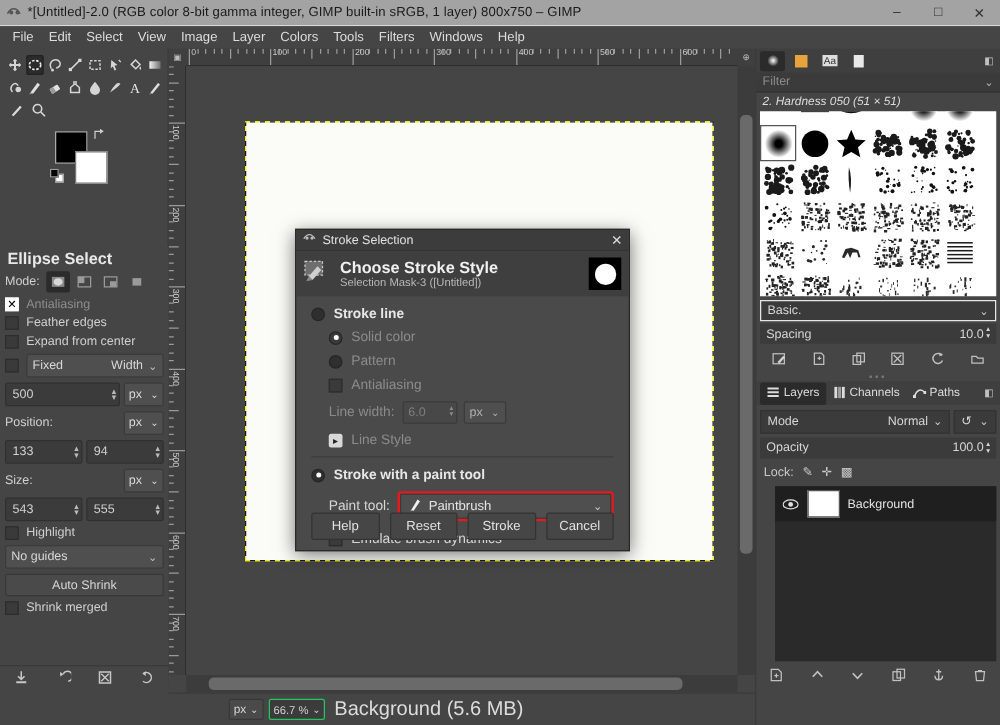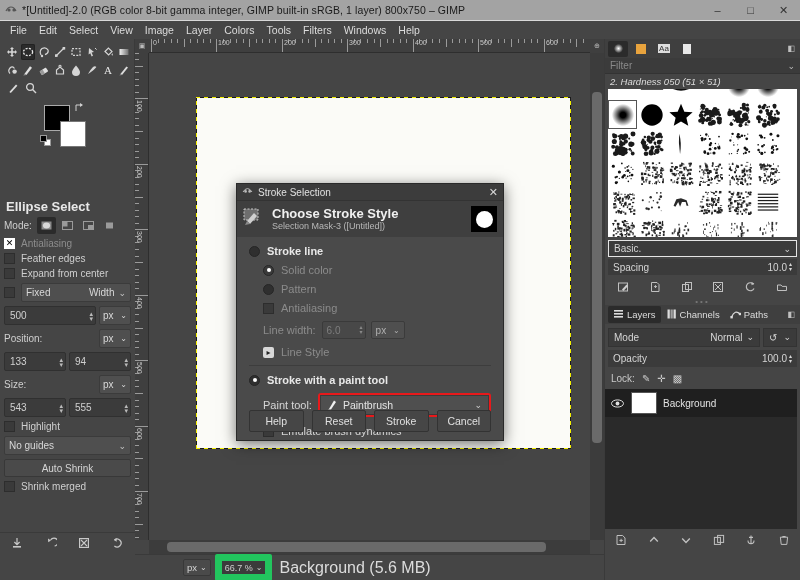--- a/index.html
+++ b/index.html
@@ -128,32 +128,32 @@
   .spacingrow { display:flex; align-items:center; height:16px; margin:2px 3px 0 3px; background:#3b3b3b; padding:0 5px; font-size:10px; color:#d5d5d5; }
   .iconrow { display:flex; justify-content:space-around; align-items:center; height:20px; margin:3px 2px 0 2px; color:#c6c6c6; font-size:10px; }
   .grip { height: 7px; display:flex; align-items:center; justify-content:center; color:#777; font-size:8px; letter-spacing:2px; }
   .layer-tabs { display: flex; align-items: center; height: 19px; background: #3f3f3f; padding: 0 3px; }
   .ltab { display:flex; align-items:center; gap:3px; font-size:9.5px; color:#dcdcdc; padding: 2px 5px; border-radius:2px; }
   .ltab.active { background: #2b2b2b; }
   .moderow { display:flex; align-items:center; height:20px; margin:3px 3px 0 3px; gap:3px; }
   .modesel { flex:1; background:#3b3b3b; border:1px solid #333; height:19px; display:flex; align-items:center; padding:0 5px; font-size:10px; color:#d5d5d5; }
   .opacityrow { display:flex; align-items:center; height:17px; margin:3px 3px 0 3px; background:#3b3b3b; padding:0 5px; font-size:10px; color:#d5d5d5; }
   .lockrow { display:flex; align-items:center; height:18px; margin:2px 3px 0 3px; font-size:10px; color:#c8c8c8; gap:7px; padding: 0 3px; }
-  .layerlist { margin:2px 3px 0 0; background:#2a2a2a; height:140px; }
+  .layerlist { margin:2px 3px 0 15px; background:#2a2a2a; height:140px; }
   .layerrow { display:flex; align-items:center; height:28px; padding:0 4px; gap:6px; background:#1f1f1f; }
   .eye { width:16px; color:#e0e0e0; font-size:10px; display:flex; justify-content:center; }
   .lthumb { width:26px; height:22px; background:#fff; border:1px solid #555; }
   .lname { font-size:10px; color:#e2e2e2; }
   .layer-icons { display:flex; justify-content:space-around; align-items:center; height:20px; margin-top:2px; color:#c6c6c6; font-size:10px; }
 
   
   .left-status { position:absolute; left:0; bottom:0; width:135px; height:22px; background:#454545; display:flex; align-items:center; justify-content:space-around; color:#c8c8c8; font-size:10px; border-top:1px solid #3a3a3a; }
   .canvas-status { position:absolute; left:135px; right:196px; bottom:0; height:26px; background:#454545; display:flex; align-items:center; padding-left:48px; gap:4px; border-top:1px solid #3a3a3a; }
   .cs-unit { background:#4a4a4a; border:1px solid #383838; border-radius:2px; height:17px; display:flex; align-items:center; padding:0 3px; gap:3px; font-size:9.5px; color:#d5d5d5; }
-  .cs-zoom { background:#3b3b3b; border:7px solid #22c55e; border-radius:2px; height:27px; display:flex; align-items:center; padding:0 3px; gap:3px; font-size:9px; color:#cfcfcf; }
+  .cs-zoom { background:#3b3b3b; border:1px solid #22c55e; border-radius:2px; height:17px; display:flex; align-items:center; padding:0 3px; gap:3px; font-size:9px; color:#cfcfcf; }
   .cs-text { font-size:16px; color:#dcdcdc; margin-left:3px; }
 
   
   .dialog { position:absolute; left:236px; top:183px; width:268px; height:258px; background:#4a4a4a; border:1px solid #2a2a2a; box-shadow: 0 3px 14px rgba(0,0,0,.55); }
   .dlg-title { height:17px; background:#3c3c3c; display:flex; align-items:center; padding:0 5px; gap:5px; border-bottom:1px solid #333; }
   .dlg-title .t { font-size:10px; color:#e0e0e0; }
   .dlg-close { margin-left:auto; color:#d8d8d8; font-size:11px; }
   .dlg-header { height:36px; background:#3f3f3f; display:flex; align-items:center; padding:0 6px; gap:7px; }
   .dlg-h-txt { display:flex; flex-direction:column; justify-content:center; }
   .dlg-h1 { font-size:13px; font-weight:bold; color:#f0f0f0; line-height:15px; }

